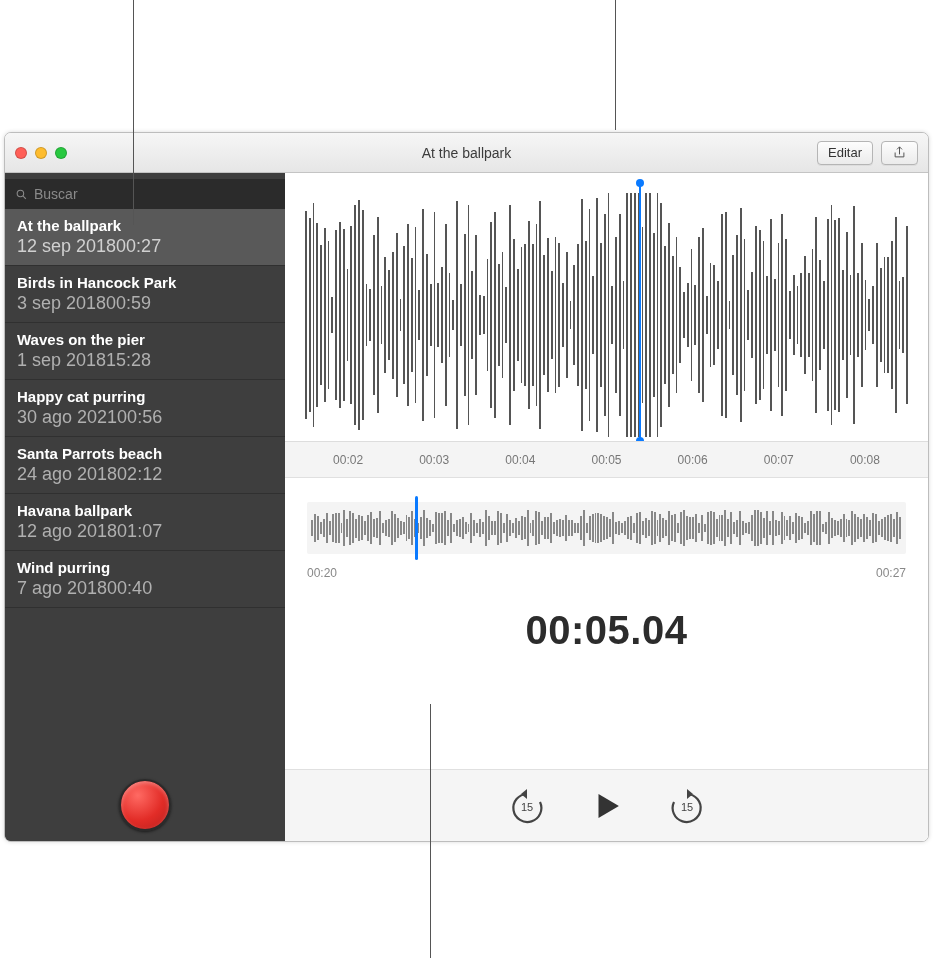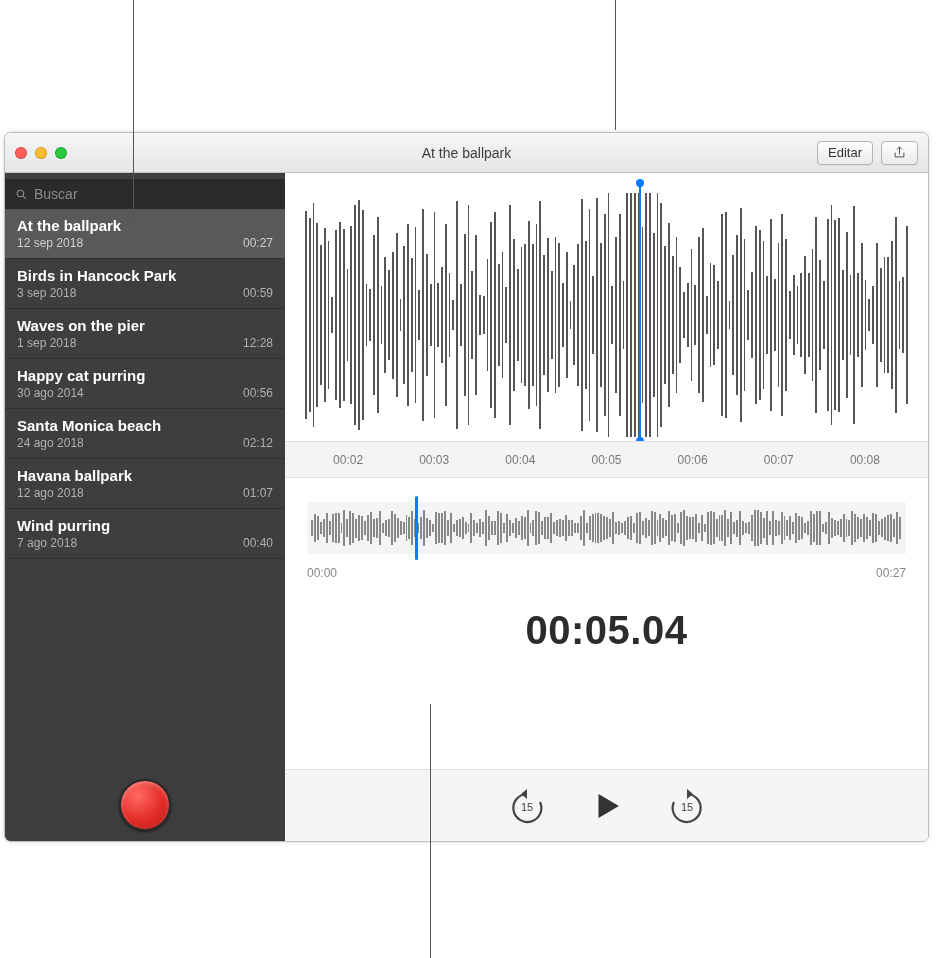--- a/index.html
+++ b/index.html
@@ -68,21 +68,21 @@
   }
   .search svg { width:13px; height:13px; fill:#8a8a8a; }
   .recordings { flex:1; overflow:hidden; }
   .rec-item {
     padding: 8px 12px 8px 12px;
     border-bottom: 1px solid #303030;
     color:#d8d8d8;
   }
   .rec-item.selected { background:#595959; color:#fff; }
   .rec-title { font-size:15px; font-weight:600; color:#fff; margin-bottom:2px; }
-  .rec-meta { display:flex; justify-content:space-between; font-size:12px; color:#b0b0b0; }
+  .rec-meta { display:flex; font-size:18px; color:#b0b0b0; }
   .rec-item.selected .rec-meta { color:#d0d0d0; }
   .sidebar-bottom {
     height:72px; display:flex; align-items:center; justify-content:center;
     background:#3e3e3e;
   }
   .record-btn {
     width:52px;height:52px;border-radius:50%;
     background: radial-gradient(circle at 35% 30%, #ff6a63, #e22c27 55%, #b61f1c);
     border:2px solid #2a2a2a;
     box-shadow: inset 0 2px 4px rgba(255,255,255,.35), 0 1px 3px rgba(0,0,0,.6);
@@ -188,32 +188,32 @@
             <div class="rec-title">Birds in Hancock Park</div>
             <div class="rec-meta">
               <span>3 sep 2018</span>
               <span>00:59</span>
             </div>
           </div>
           <div class="rec-item">
             <div class="rec-title">Waves on the pier</div>
             <div class="rec-meta">
               <span>1 sep 2018</span>
-              <span>12:28</span>
+              <span>15:28</span>
             </div>
           </div>
           <div class="rec-item">
             <div class="rec-title">Happy cat purring</div>
             <div class="rec-meta">
-              <span>30 ago 2014</span>
+              <span>30 ago 2021</span>
               <span>00:56</span>
             </div>
           </div>
           <div class="rec-item">
-            <div class="rec-title">Santa Monica beach</div>
+            <div class="rec-title">Santa Parrots beach</div>
             <div class="rec-meta">
               <span>24 ago 2018</span>
               <span>02:12</span>
             </div>
           </div>
           <div class="rec-item">
             <div class="rec-title">Havana ballpark</div>
             <div class="rec-meta">
               <span>12 ago 2018</span>
               <span>01:07</span>
@@ -609,21 +609,21 @@
             <div class="ov-bar" style="height: 57.5281%;"></div>
             <div class="ov-bar" style="height: 63.4445%;"></div>
             <div class="ov-bar" style="height: 72.3677%;"></div>
             <div class="ov-bar" style="height: 46.4889%;"></div>
             <div class="ov-bar" style="height: 77.6291%;"></div>
             <div class="ov-bar" style="height: 52.7945%;"></div>
           </div>
         <div class="ov-play"></div>
       </div>
       <div class="ov-labels">
-        <span>00:00</span>
+        <span>00:20</span>
         <span>00:27</span>
       </div>
 
       <div class="time-big">00:05.04</div>
 
       <div class="controls">
         <div class="ctrl-btn">
           <svg viewBox="0 0 40 40">
             <path fill="none" stroke="#444" stroke-width="2.2" d="M20 8 A14 14 0 1 0 33 16"></path>
             <polygon points="20,3 20,13 14,8" fill="#444"></polygon>

